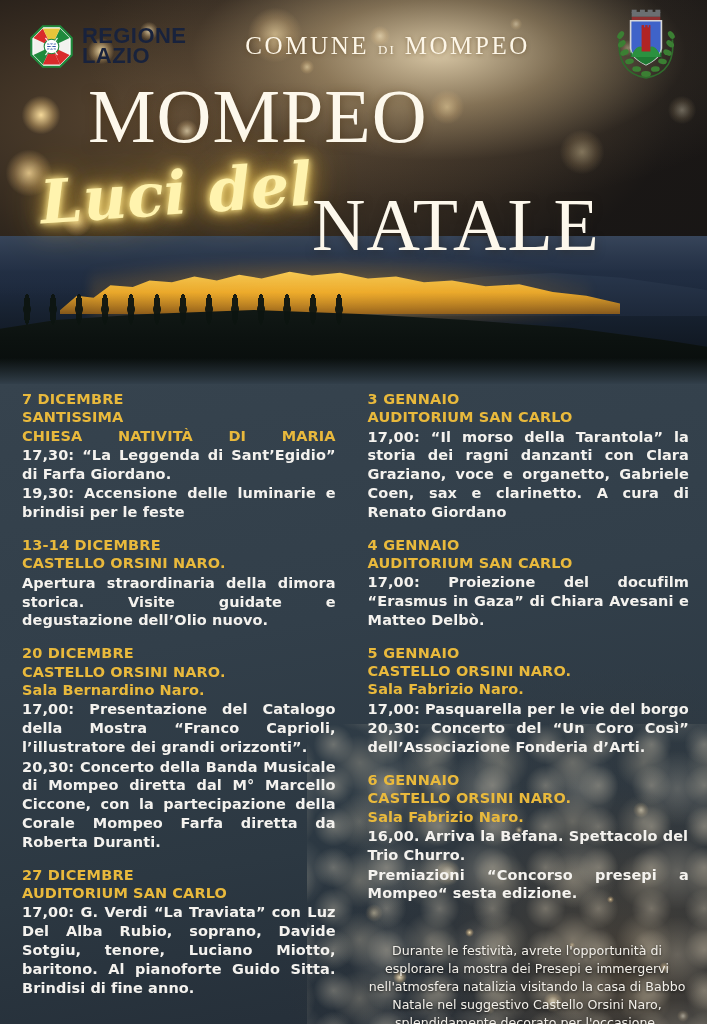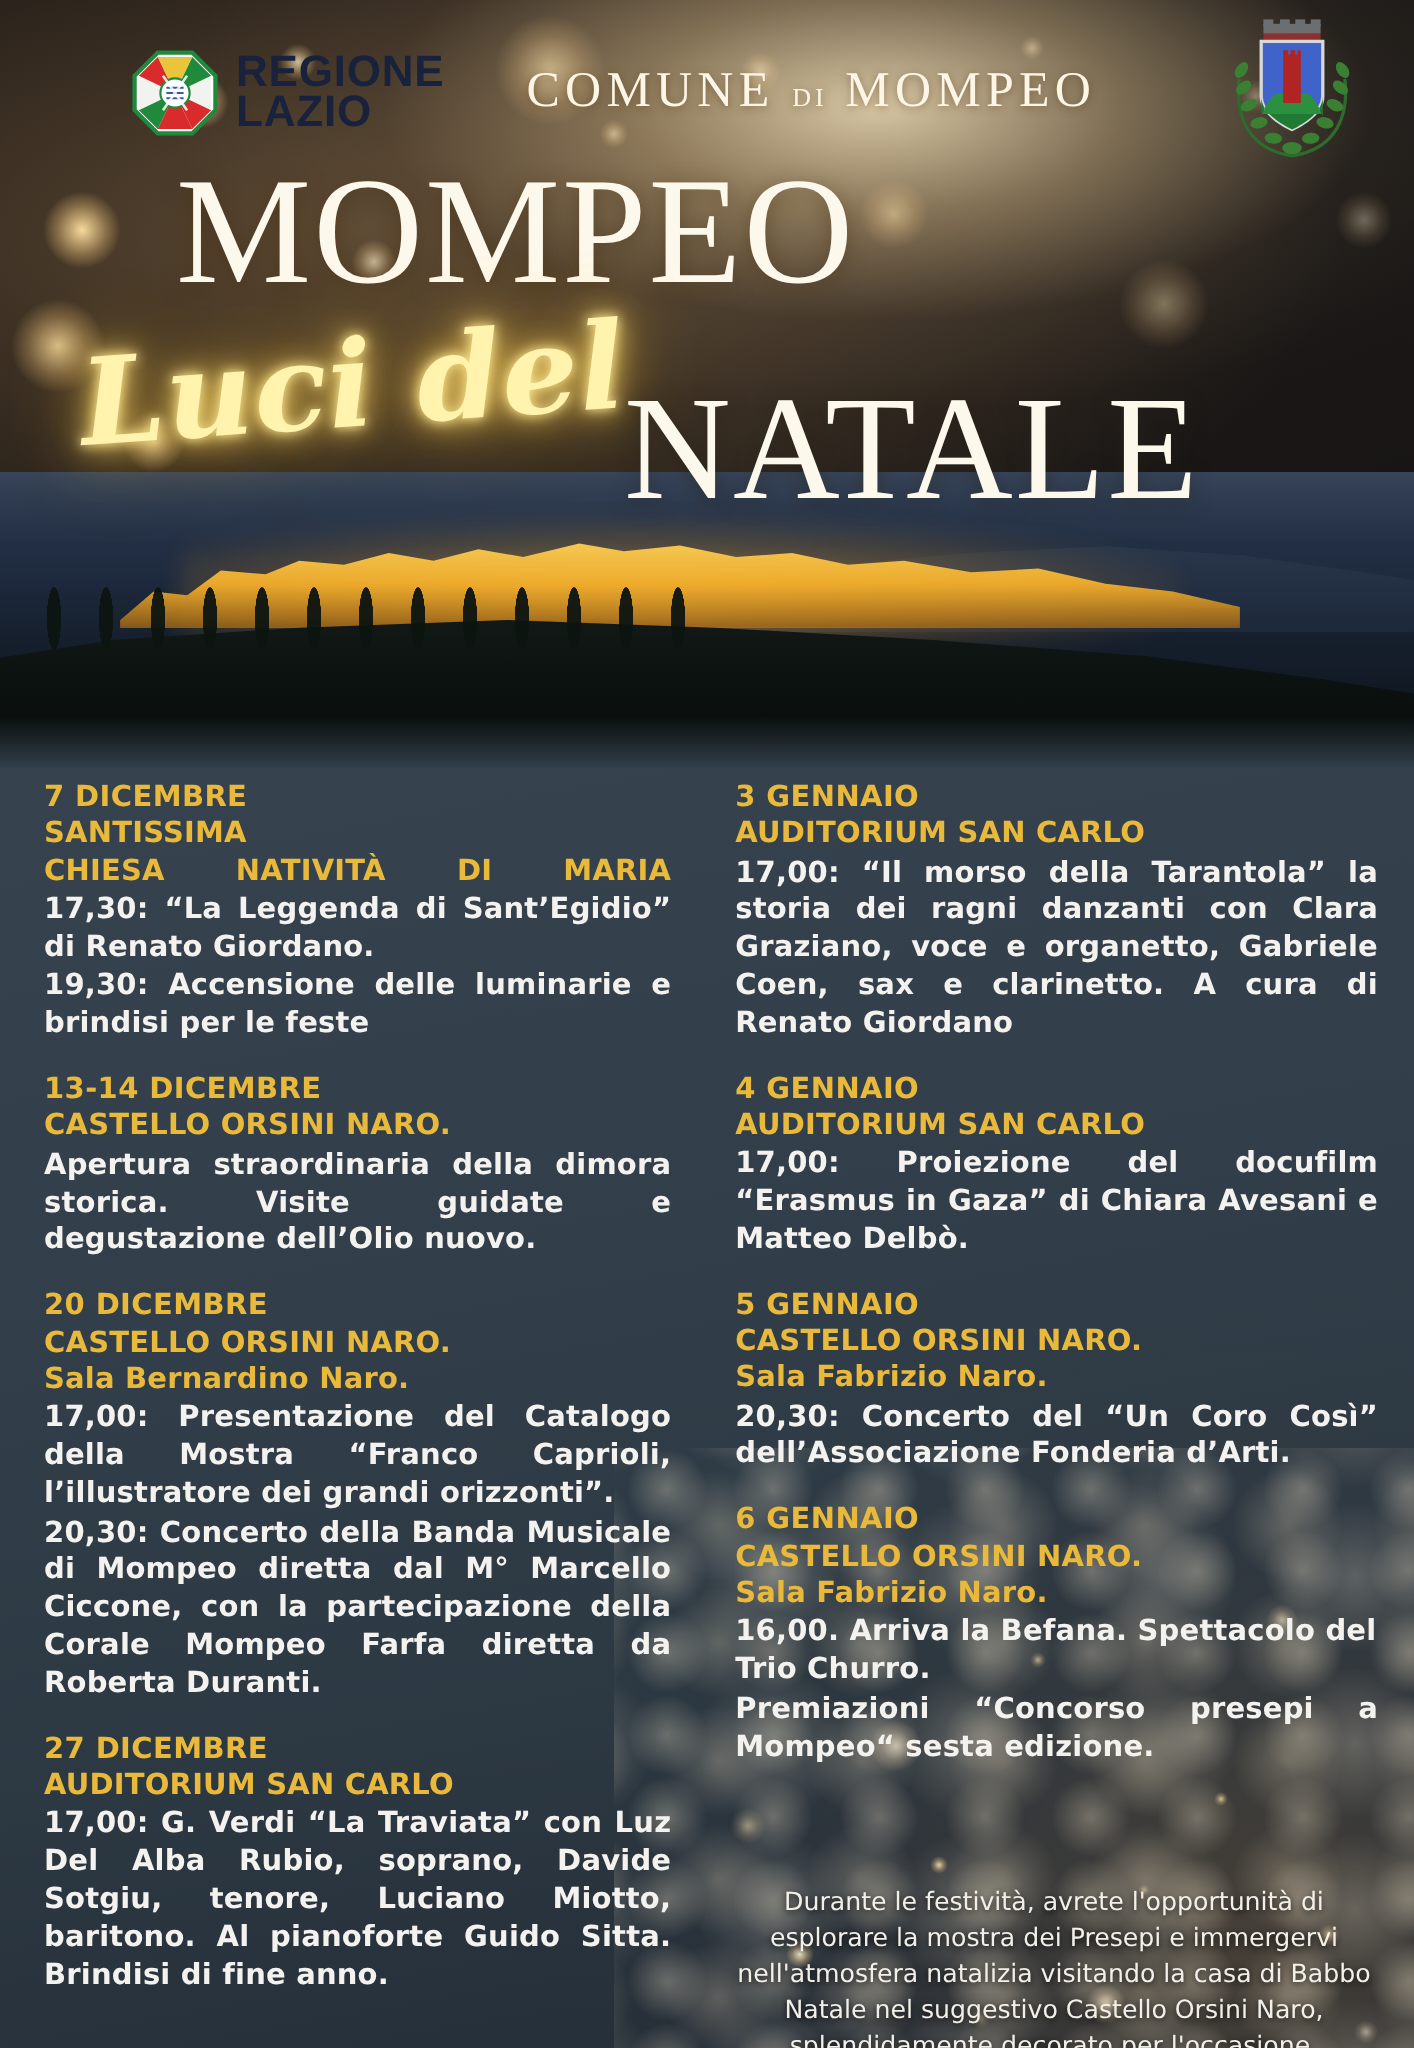--- a/index.html
+++ b/index.html
@@ -65,21 +65,20 @@
     background-position: 370px 26px, 430px 90px, 510px 18px, 560px 130px, 620px 40px, 668px 96px;
     pointer-events:none;
   }
 
   
   .top-row {
     position:absolute; left:0; top:0;
     width:707px; height:92px;
     display:flex; align-items:center;
     z-index:6;
-    padding-left:36px;
   }
 
   .lazio-logo {
     display:flex; align-items:center; gap:9px;
     margin-left:30px;
   }
   .lazio-mark {
     position:relative;
     width:43px; height:43px; flex:0 0 43px;
   }
@@ -430,21 +429,21 @@
     <div class="starfield-fine"></div>
 
     <div class="columns">
 
       <div class="col">
 
         <div class="event">
           <div class="ev-date">7 DICEMBRE</div>
           <div class="ev-venue">SANTISSIMA</div>
           <div class="ev-venue justify">CHIESA NATIVITÀ DI MARIA</div>
-          <div class="ev-body">17,30: “La Leggenda di Sant’Egidio” di Renato Giordano.</div>
+          <div class="ev-body">17,30: “La Leggenda di Sant’Egidio” di Farfa Giordano.</div>
           <div class="ev-body">19,30: Accensione delle luminarie e brindisi per le feste</div>
         </div>
 
         <div class="event">
           <div class="ev-date">13-14 DICEMBRE</div>
           <div class="ev-venue">CASTELLO ORSINI NARO.</div>
           <div class="ev-body">Apertura straordinaria della dimora storica. Visite guidate e degustazione dell’Olio nuovo.</div>
         </div>
 
         <div class="event">
@@ -474,20 +473,21 @@
         <div class="event">
           <div class="ev-date">4 GENNAIO</div>
           <div class="ev-venue">AUDITORIUM SAN CARLO</div>
           <div class="ev-body">17,00: Proiezione del docufilm “Erasmus in Gaza” di Chiara Avesani e Matteo Delbò.</div>
         </div>
 
         <div class="event">
           <div class="ev-date">5 GENNAIO</div>
           <div class="ev-venue">CASTELLO ORSINI NARO.</div>
           <div class="ev-room">Sala Fabrizio Naro.</div>
+          <div class="ev-body nojust">17,00: Pasquarella per le vie del borgo</div>
           <div class="ev-body">20,30: Concerto del “Un Coro Così” dell’Associazione Fonderia d’Arti.</div>
         </div>
 
         <div class="event">
           <div class="ev-date">6 GENNAIO</div>
           <div class="ev-venue">CASTELLO ORSINI NARO.</div>
           <div class="ev-room">Sala Fabrizio Naro.</div>
           <div class="ev-body nojust">16,00. Arriva la Befana. Spettacolo del Trio Churro.</div>
           <div class="ev-body">Premiazioni “Concorso presepi a Mompeo“ sesta edizione.</div>
         </div>

